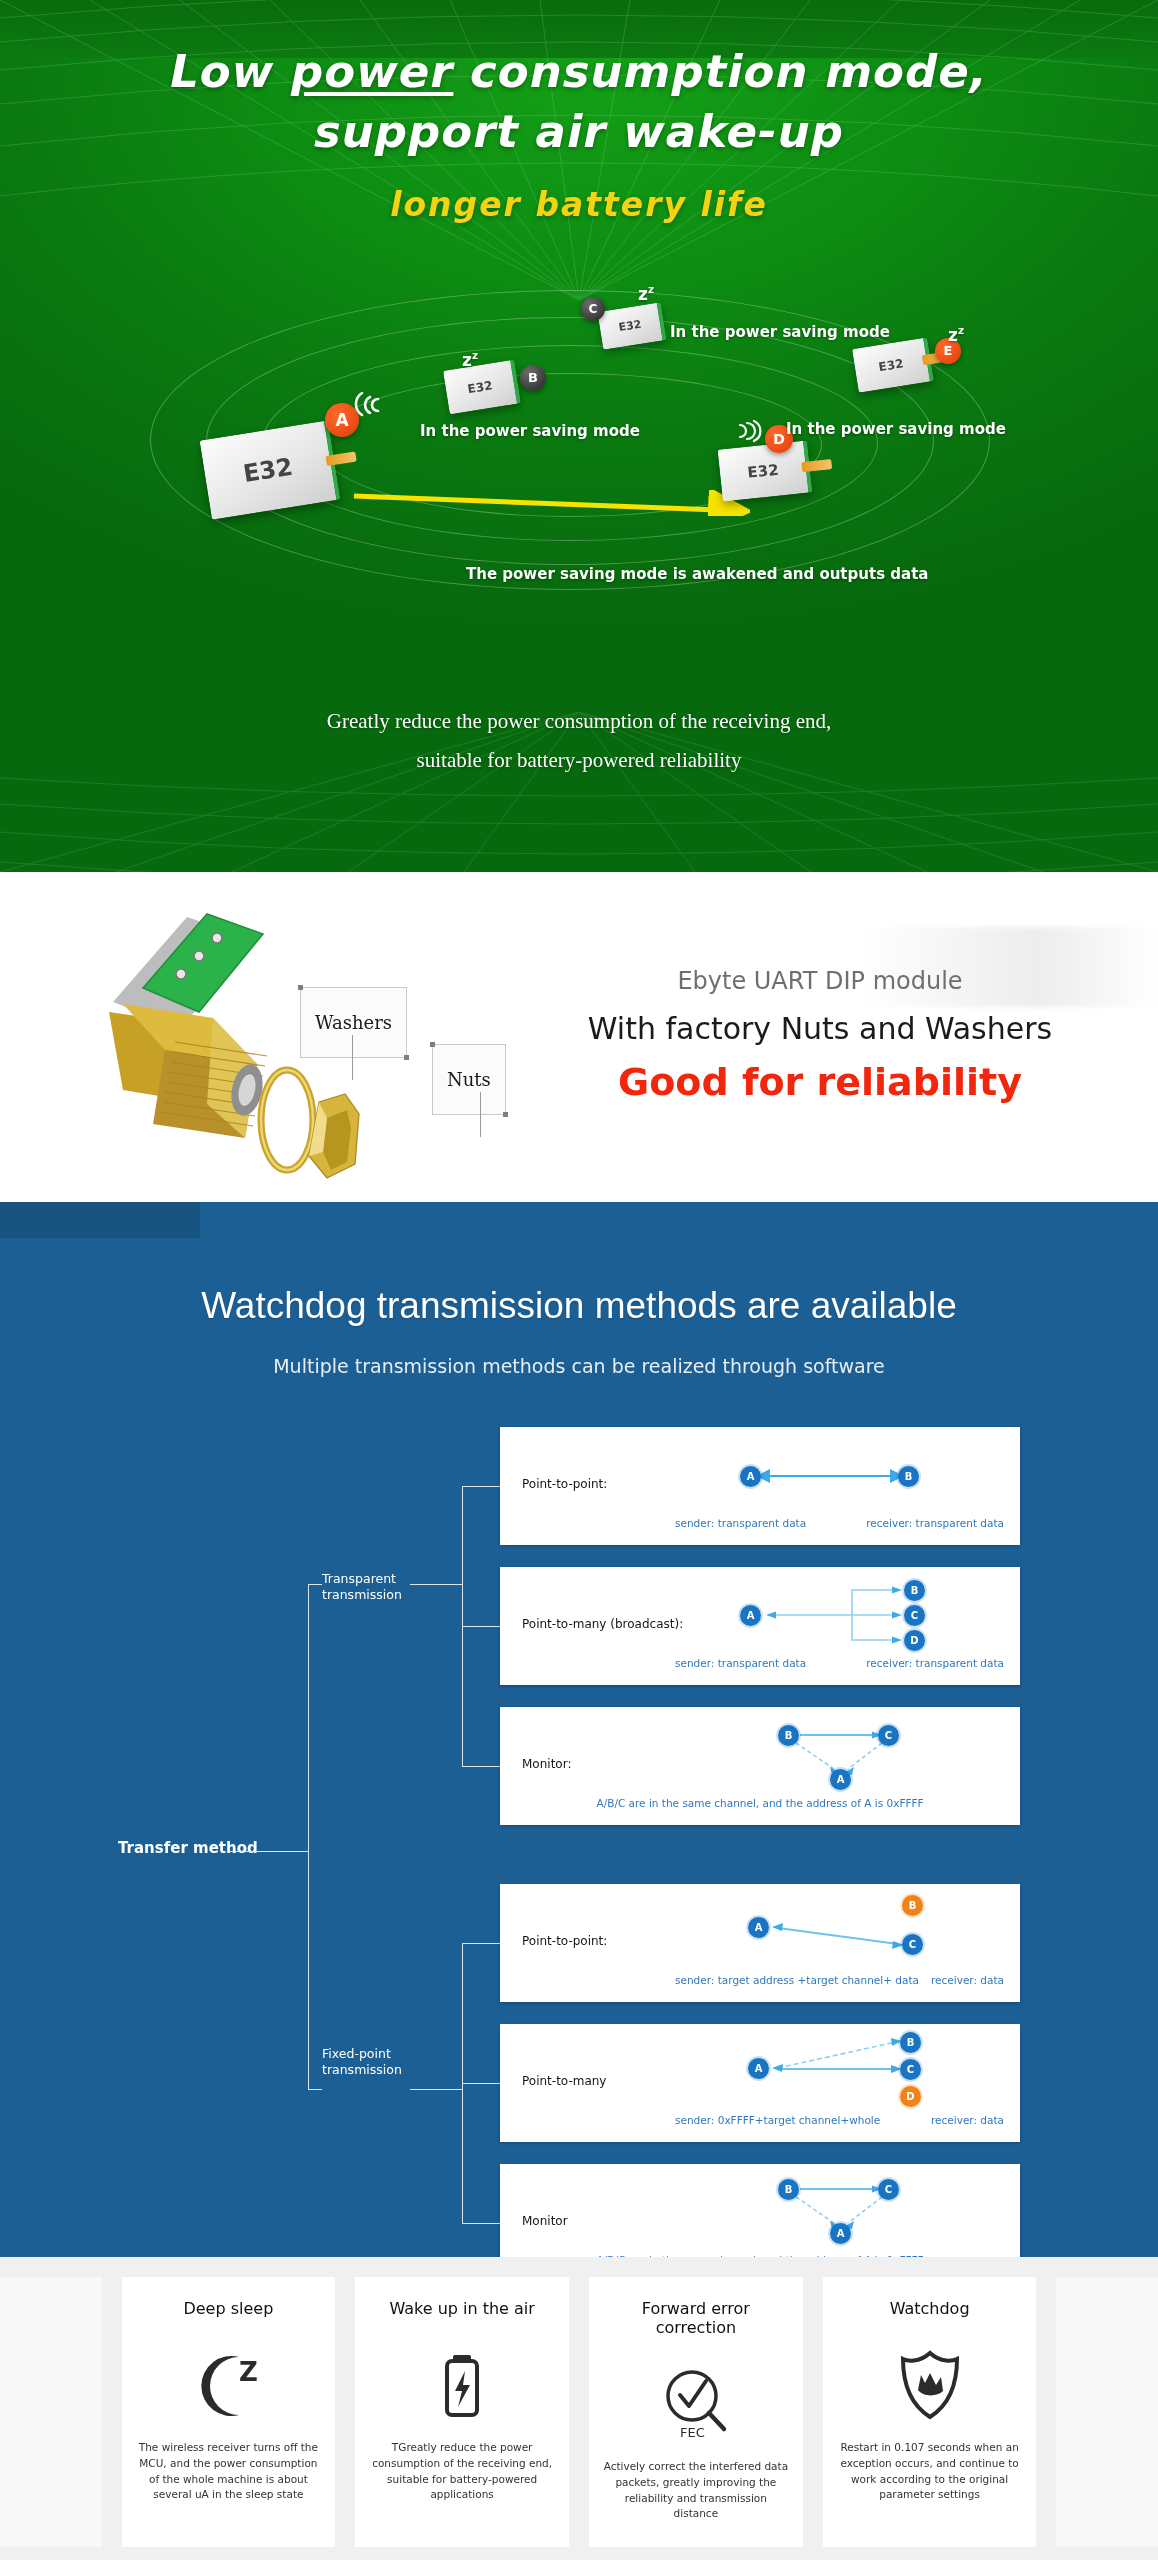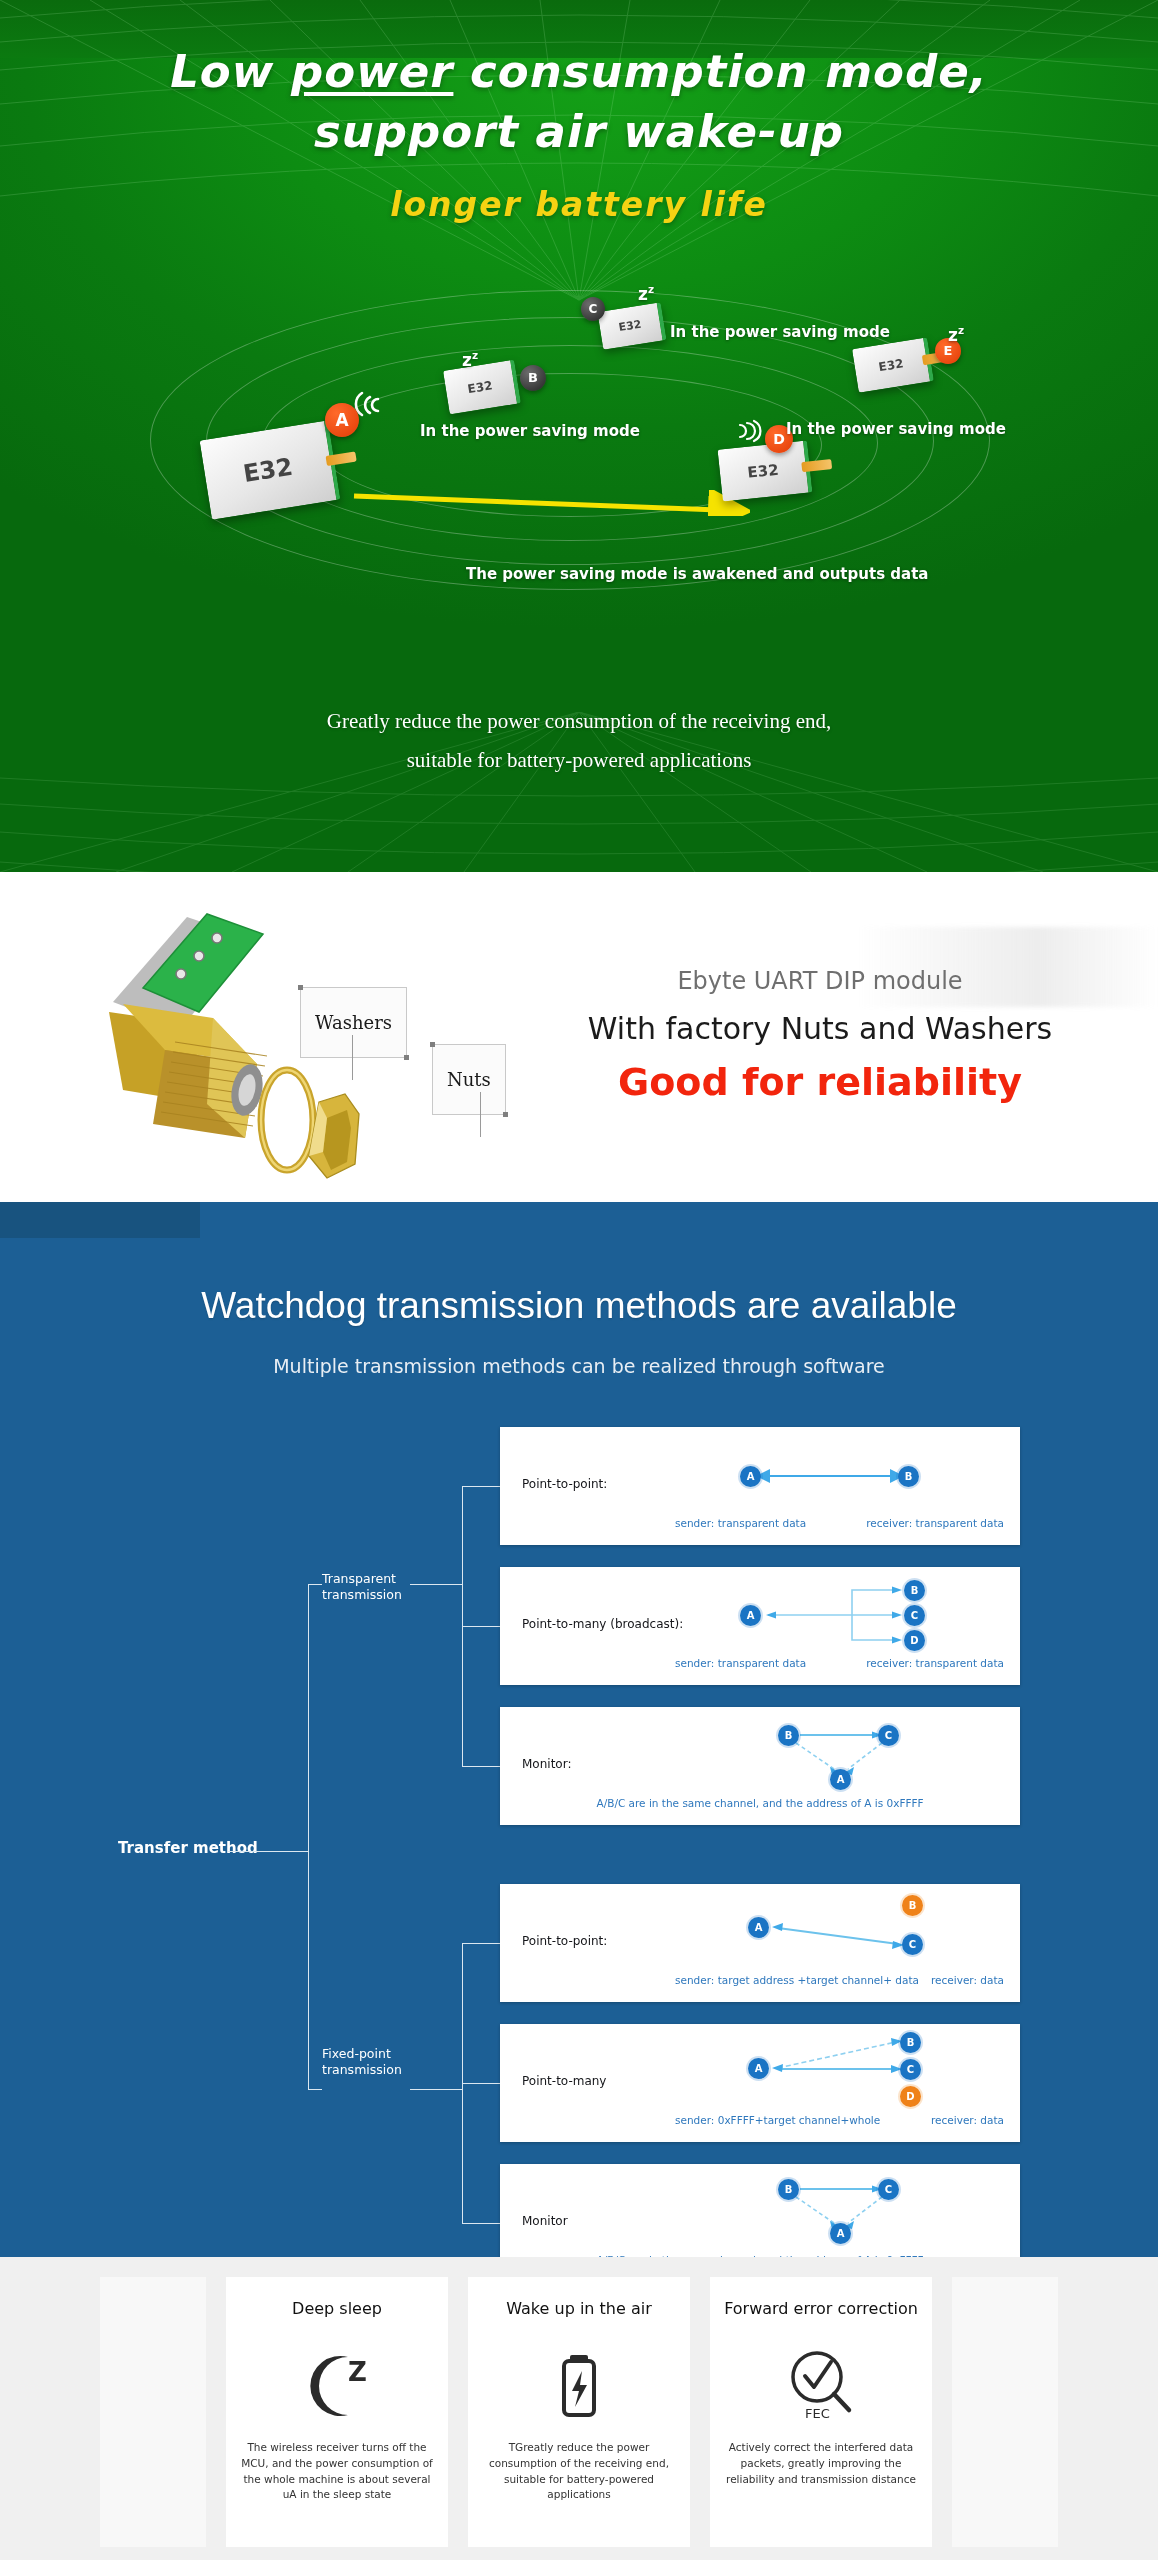--- a/index.html
+++ b/index.html
@@ -410,21 +410,21 @@
     </div>
 
     <div class="dlabel dl-b">In the power saving mode</div>
     <div class="dlabel dl-c">In the power saving mode</div>
     <div class="dlabel dl-e">In the power saving mode</div>
     <div class="dlabel dl-wake">The power saving mode is awakened and outputs data</div>
   </div>
 
   <div class="hero-foot">
     <div>Greatly reduce the power consumption of the receiving end,</div>
-    <div>suitable for battery-powered applications</div>
+    <div>suitable for battery-powered reliability</div>
   </div>
 </div>
 
 <div class="connector">
   <div class="conn-shadow"></div>
 
   <svg class="sma" viewBox="0 0 320 290">
 
     <g>
       <path d="M18,110 L92,25 L160,48 L86,136 Z" fill="#bdbdbd"></path>
@@ -652,15 +652,25 @@
       <svg width="80" height="80" viewBox="0 0 80 80">
         <circle cx="36" cy="33" r="24" fill="none" stroke="#2b2b2b" stroke-width="3.5"></circle>
         <path d="M53,50 L68,66" stroke="#2b2b2b" stroke-width="4.5" stroke-linecap="round"></path>
         <path d="M24,32 L33,43 L50,18" fill="none" stroke="#2b2b2b" stroke-width="4" stroke-linecap="round" stroke-linejoin="round"></path>
         <text x="24" y="74" font-family="DejaVu Sans, sans-serif" font-size="13" fill="#2b2b2b">FEC</text>
       </svg>
     </div>
     <div class="feat-desc">Actively correct the interfered data packets, greatly improving the reliability and transmission distance</div>
   </div>
 
+  <div class="feat">
+    <div class="feat-title">Watchdog</div>
+    <div class="feat-icon">
+      <svg width="78" height="78" viewBox="0 0 78 78">
+        <path d="M39,8 C50,18 62,16 66,14 C66,40 58,60 39,72 C20,60 12,40 12,14 C16,16 28,18 39,8 Z" fill="none" stroke="#2b2b2b" stroke-width="4"></path>
+        <path d="M30,30 L34,38 L39,28 L45,40 L50,32 L52,46 C46,52 32,52 27,45 Z" fill="#2b2b2b"></path>
+      </svg>
+    </div>
+    <div class="feat-desc">Restart in 0.107 seconds when an exception occurs, and continue to work according to the original parameter settings</div>
+  </div>
 
   <div class="feat-side"></div>
 </div>
 
 </body></html>

